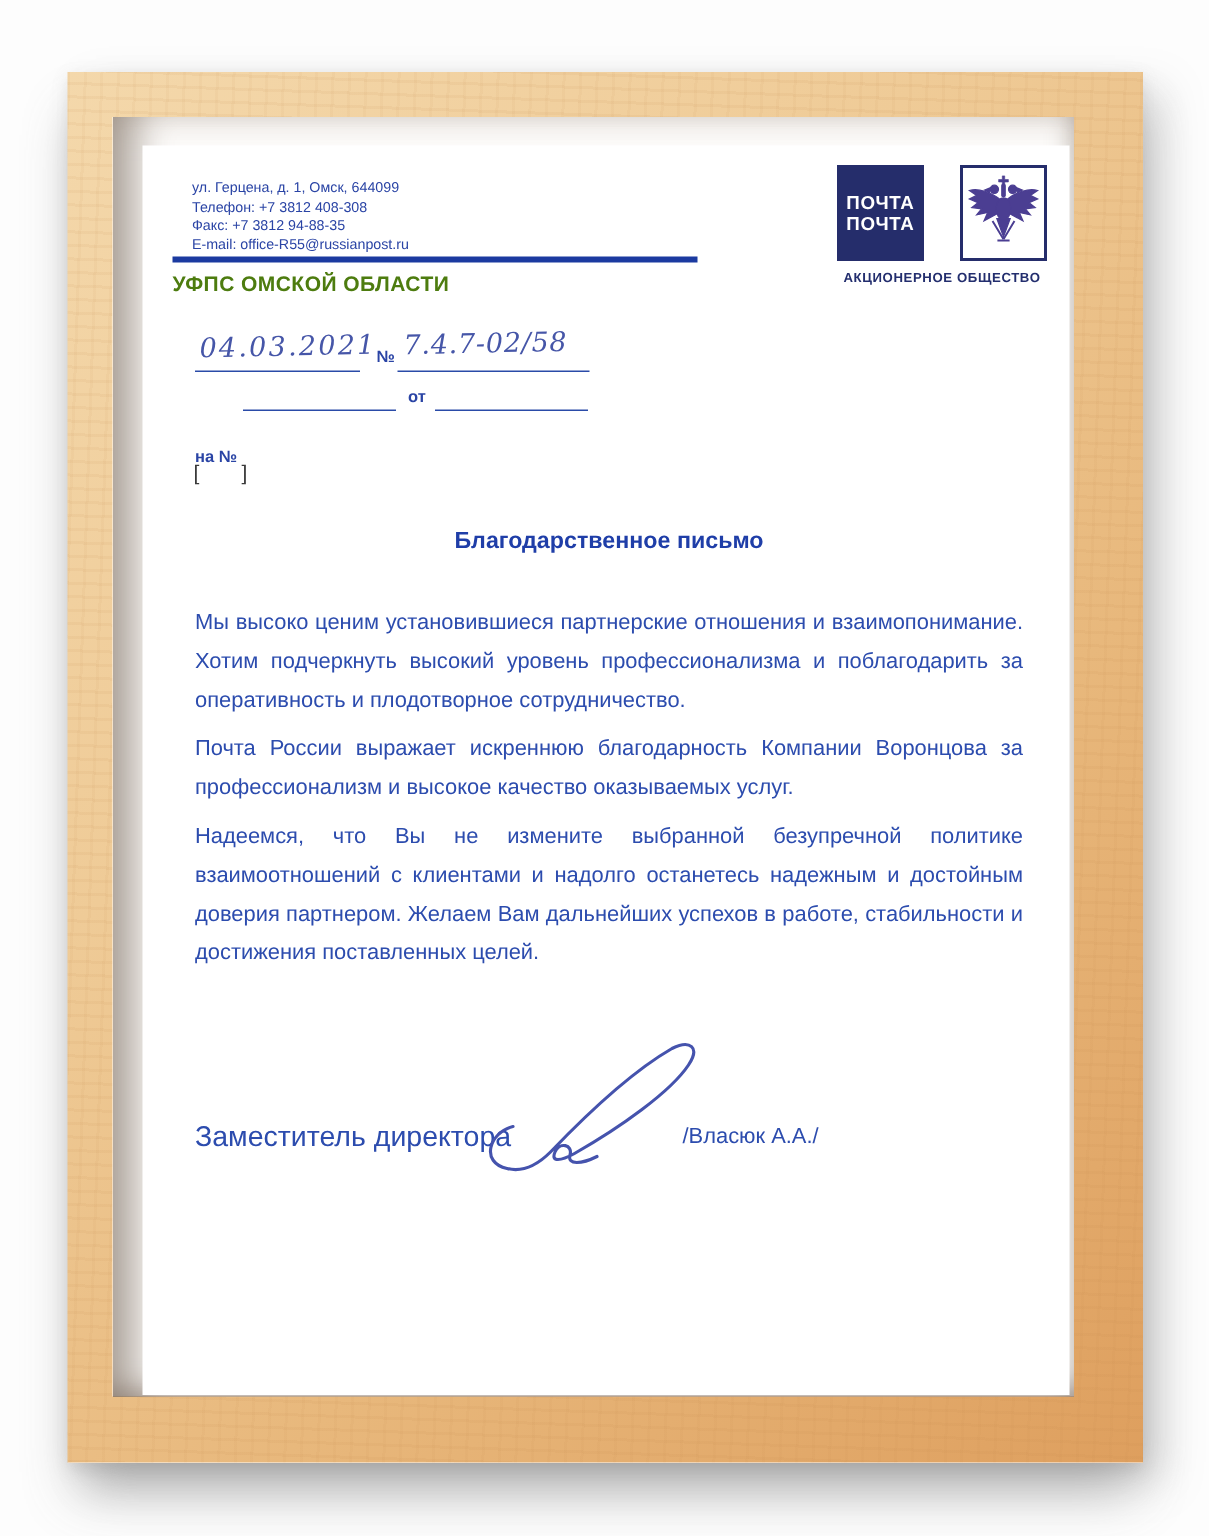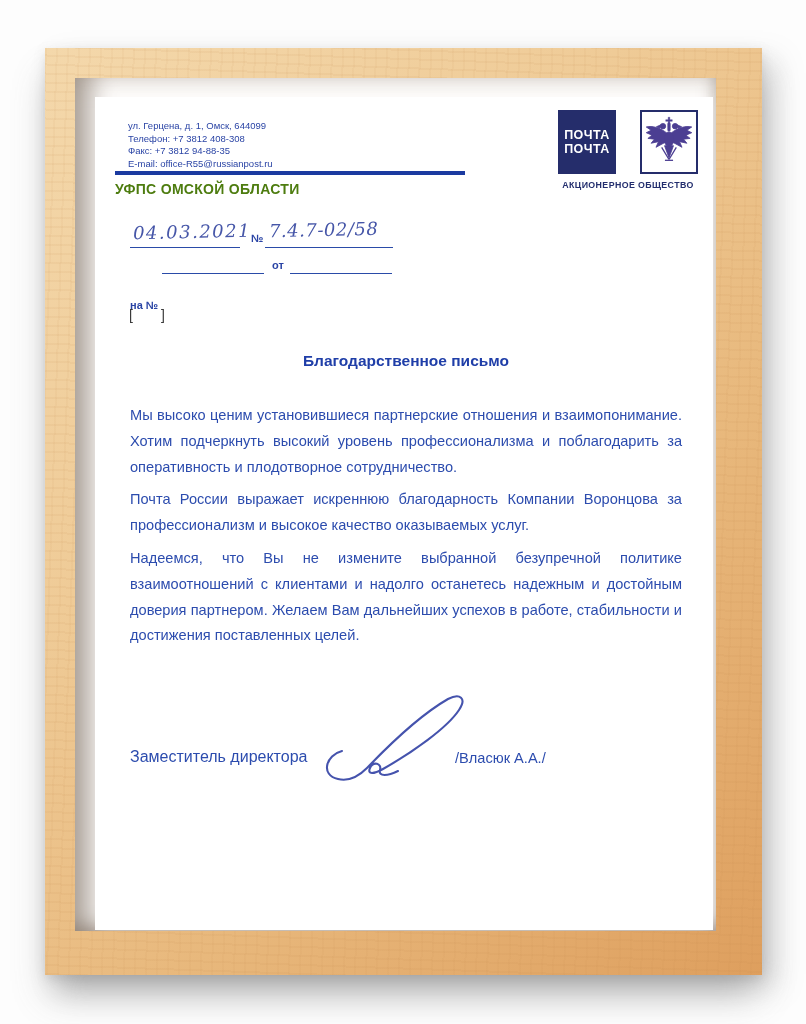--- a/index.html
+++ b/index.html
@@ -126,21 +126,21 @@
   }
   .body-text {
     left: 35px; top: 306px; width: 552px;
     color: #2c4cae;
     font-size: 14.6px; line-height: 25.8px;
     text-align: justify;
   }
   .body-text p { margin-bottom: 7px; }
 
   
-  .sig-position { left: 35px;  top: 651px; font-size: 16px; color: #2c4cae; }
+  .sig-position { left: 35px;  top: 651px; font-size: 19px; color: #2c4cae; }
   .sig-name     { left: 360px; top: 653px; font-size: 14.6px; color: #2c4cae; }
   .sig-stroke   { left: 215px; top: 592px; }
 </style>
 </head>
 <body>
 
 <div class="scene">
 
   <div class="frame">
     <div class="well"></div>

